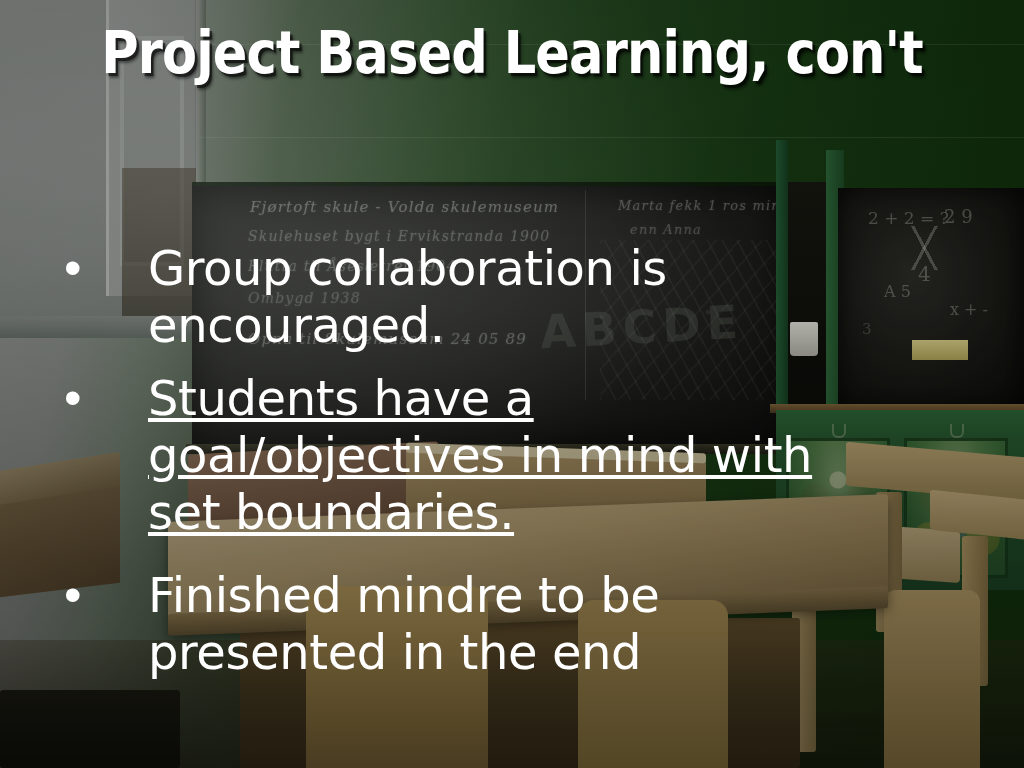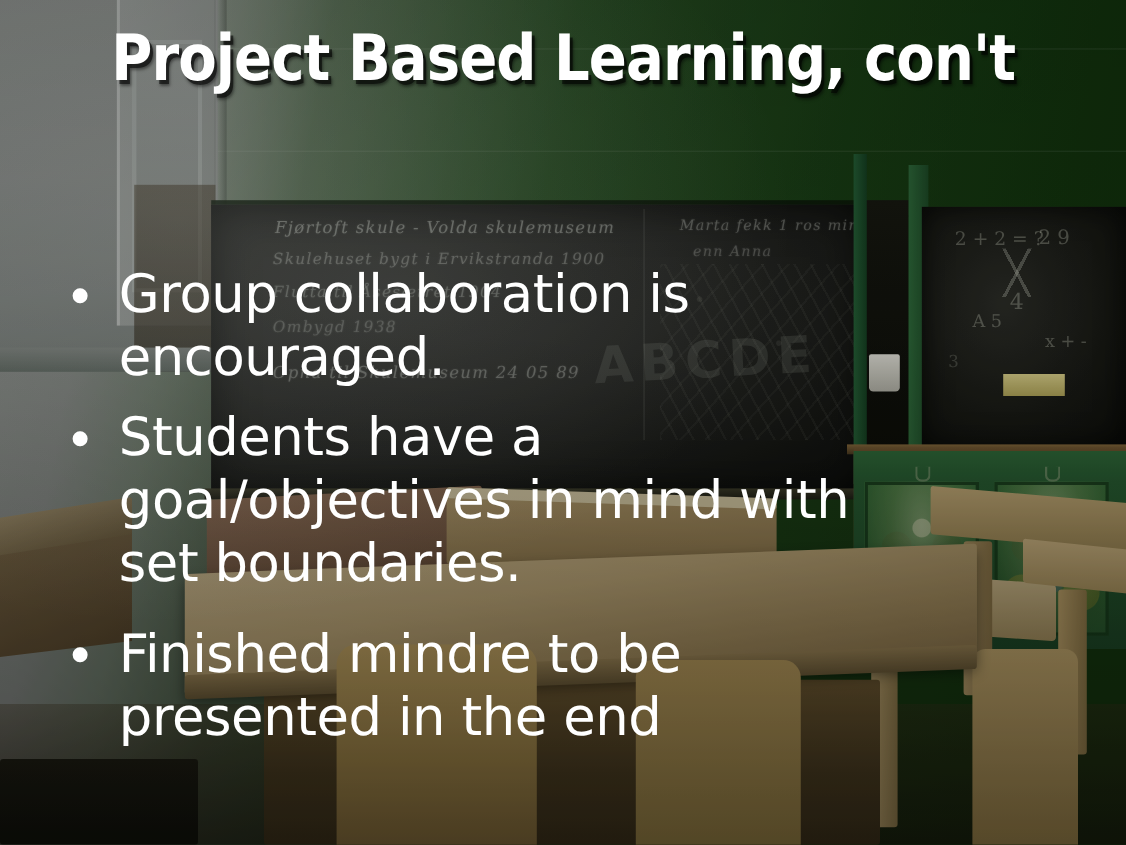--- a/index.html
+++ b/index.html
@@ -322,24 +322,25 @@
   }
   .bullet .btext{
     flex:1 1 auto;
     color:#ffffff;
     font-family:"DejaVu Sans",sans-serif;
     font-size:48px;
     line-height:57px;
     font-weight:400;
     letter-spacing:-0.4px;
     max-width:780px;
+    margin-left:40px;
   }
   .bullet.b1 .btext{max-width:600px;}
   .bullet.b2{margin-top:6px;}
-  .bullet.b2 .btext{max-width:745px;}
+  .bullet.b2 .btext{max-width:745px;text-decoration:underline;}
   .bullet.b3{margin-top:26px;}
   .bullet.b3 .btext{max-width:620px;}
 </style>
 </head>
 <body>
 
 <div id="slide">
 
   <div class="photo">
 

